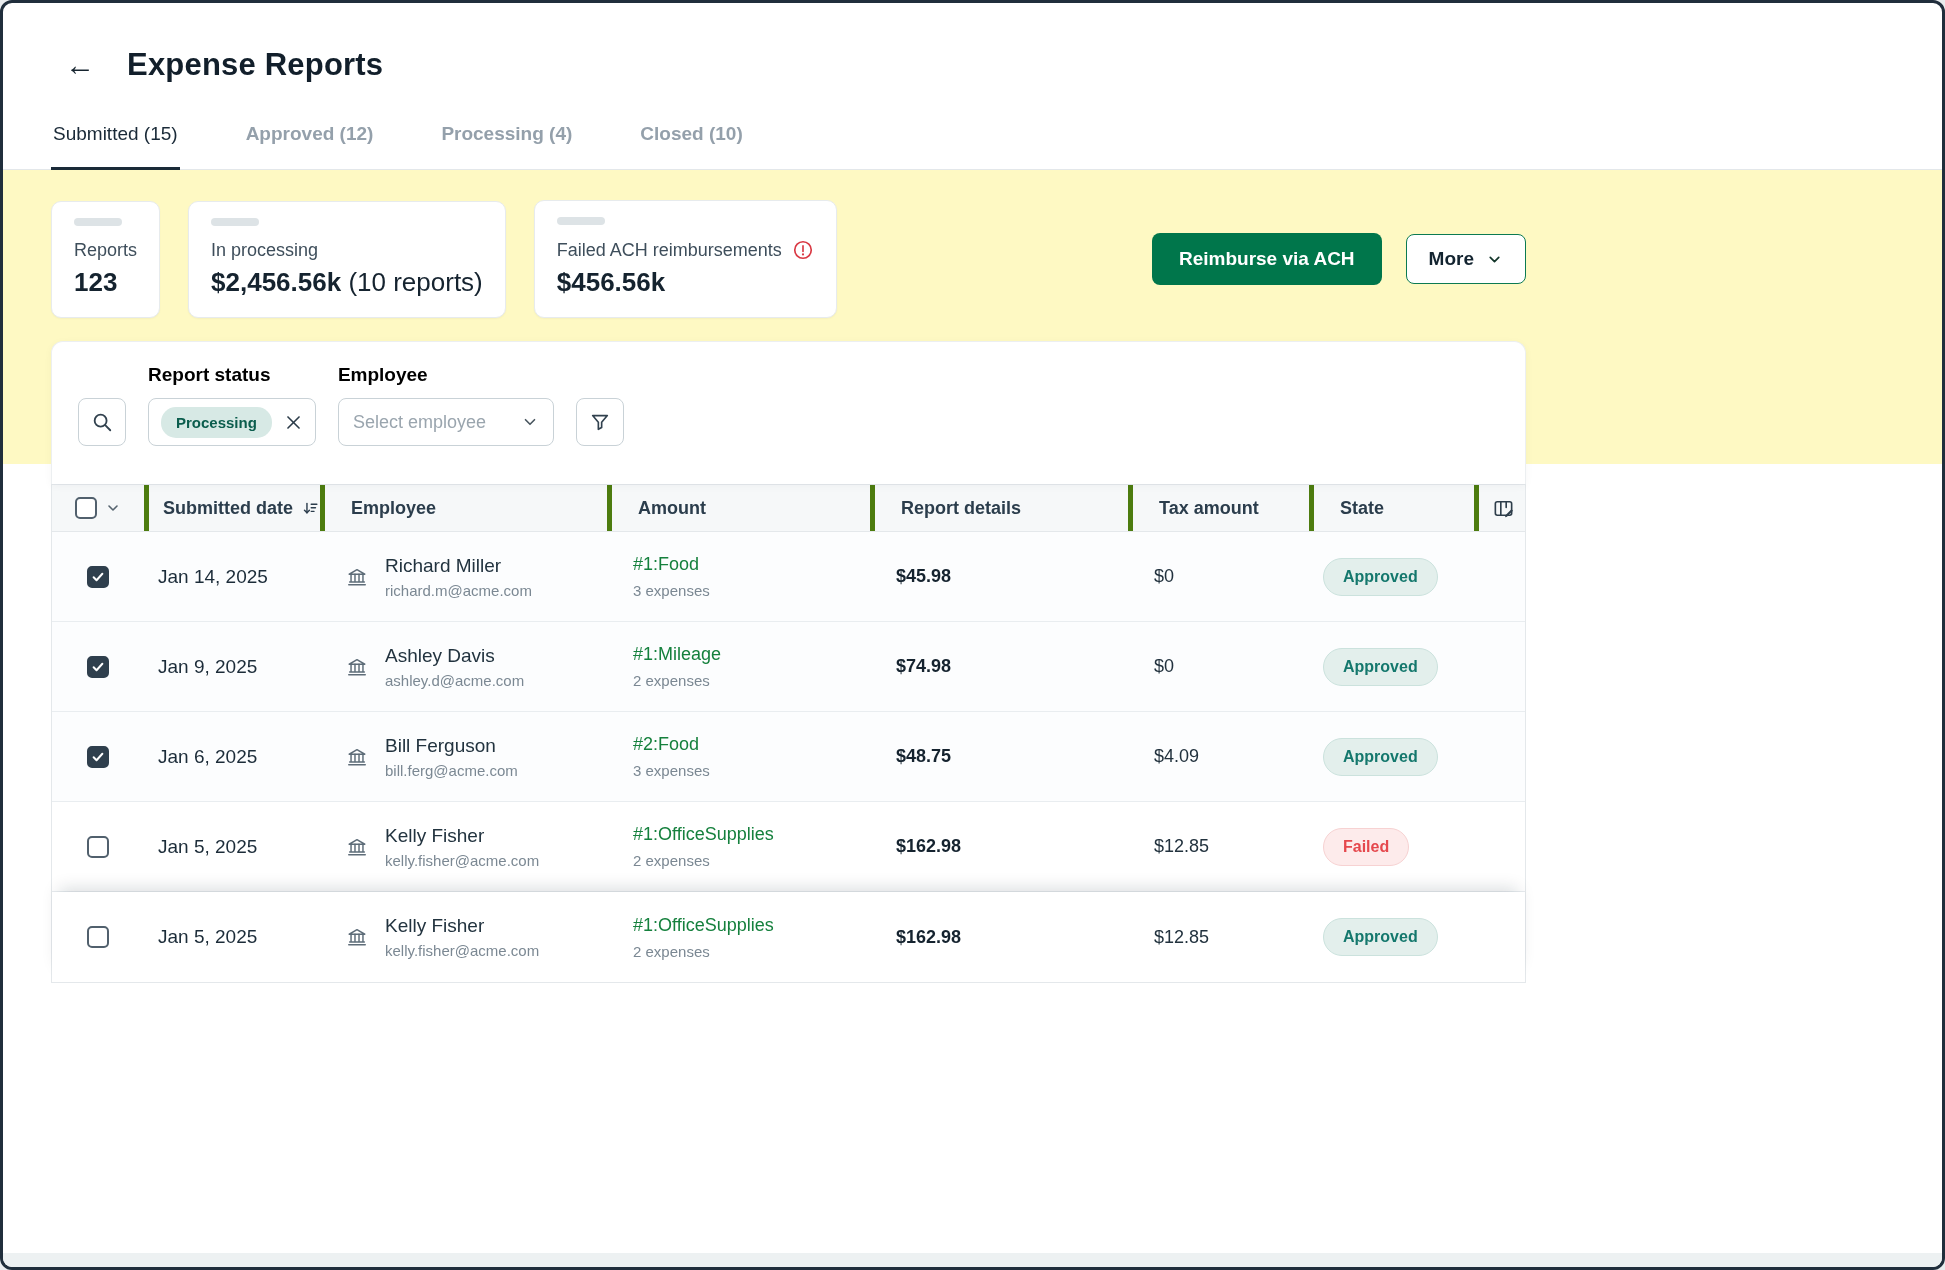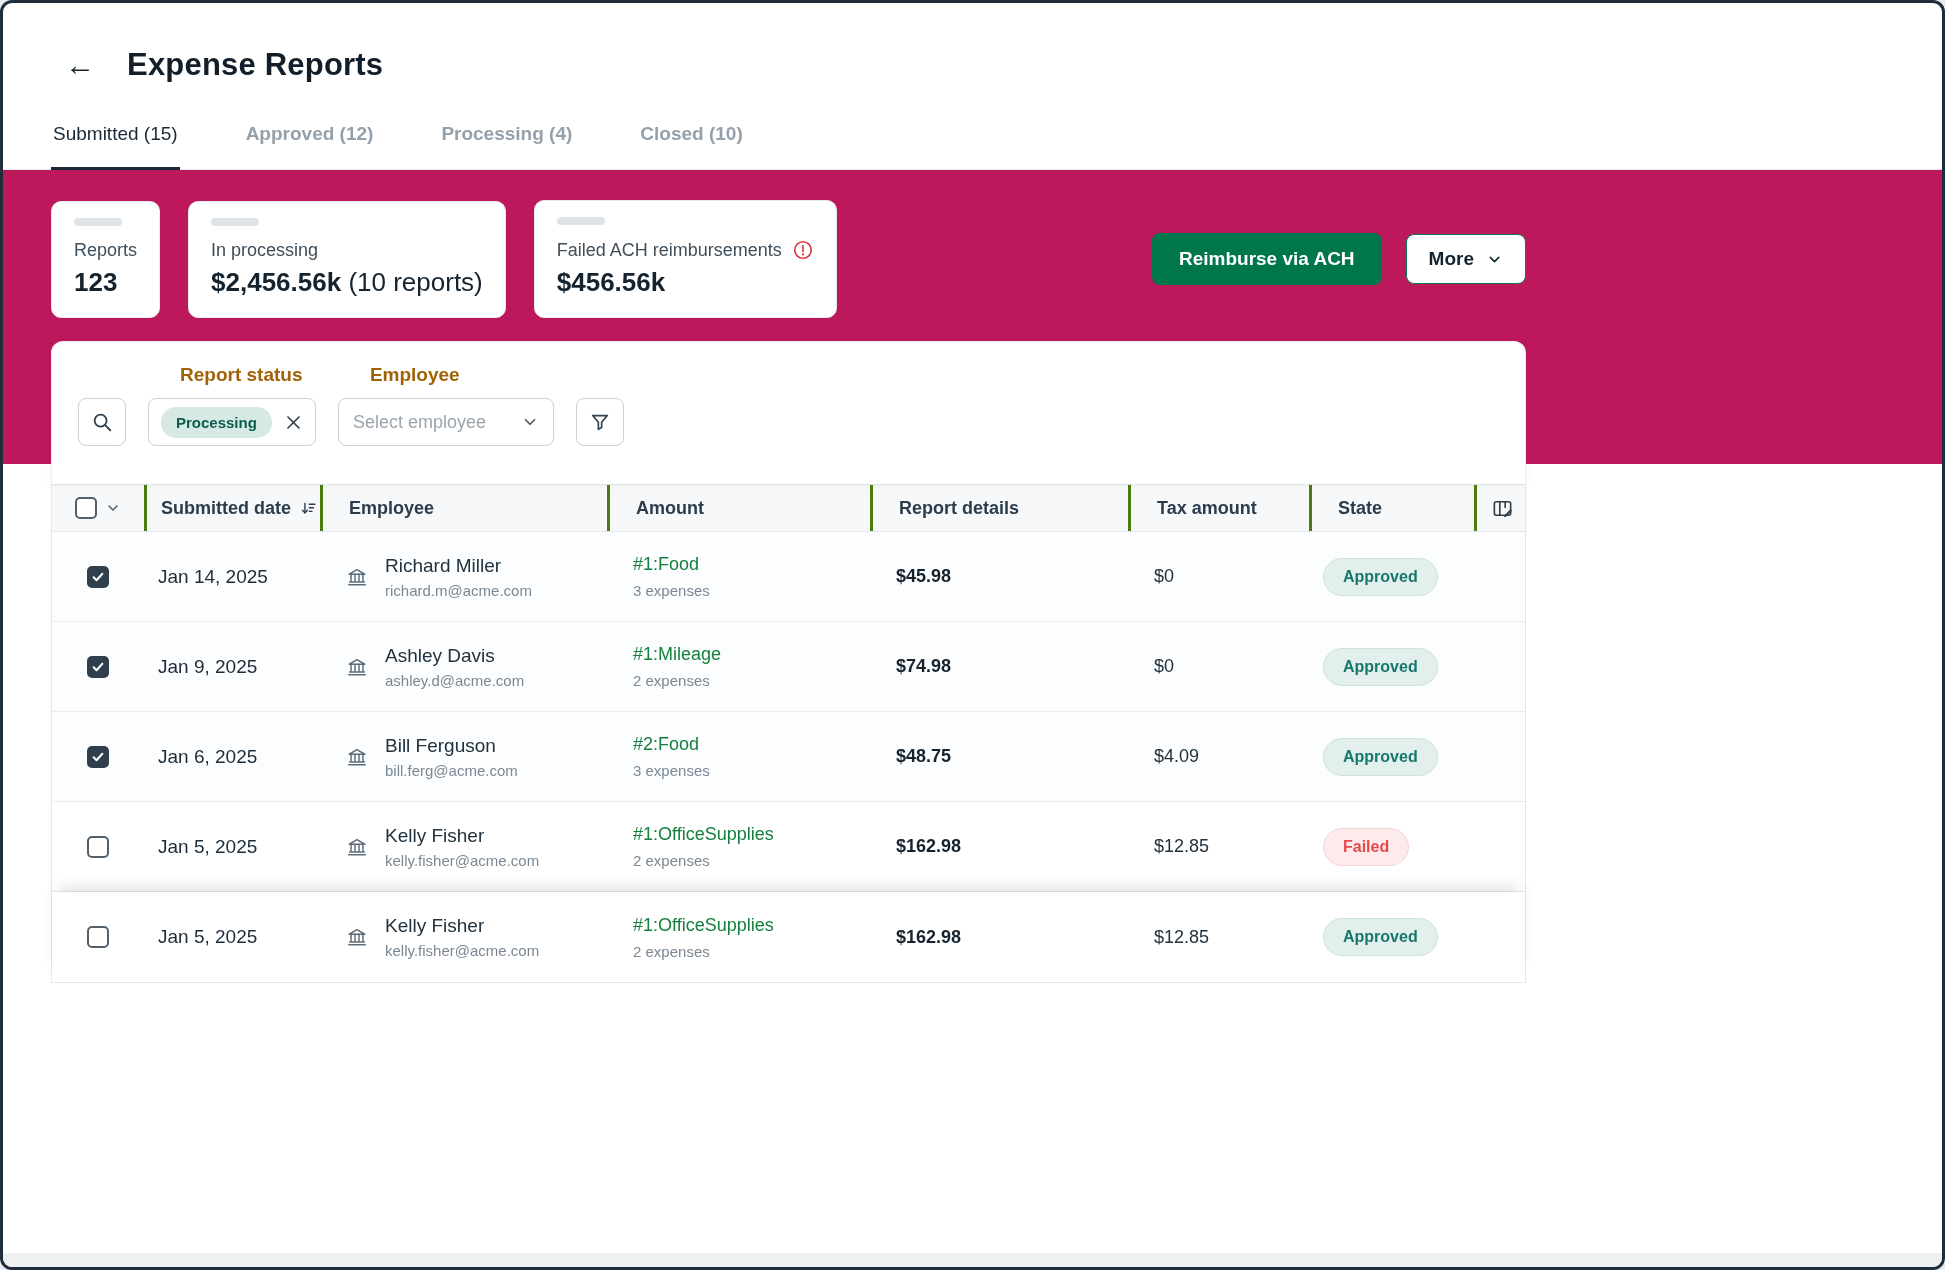--- a/index.html
+++ b/index.html
@@ -14,51 +14,51 @@
   .back { font-size: 30px; color: #16242f; cursor: pointer; line-height: 36px; }
   .page-title { font-size: 31px; font-weight: 700; color: #121f2b; letter-spacing: .2px; line-height: 36px; }
 
   
   .tabs { display: flex; gap: 64px; padding-left: 48px; border-bottom: 1px solid #e3e7ea; }
   .tab { padding: 32px 2px 24px; font-size: 19px; font-weight: 600; color: #94a0ab; cursor: pointer; position: relative; line-height: 22px; }
   .tab.active { color: #1a2a38; font-weight: 400; }
   .tab.active::after { content: ""; position: absolute; left: 0; right: 0; bottom: -1px; height: 3px; background: #1a2a38; }
 
   
-  .band { background: #be185d; height: 294px; }
+  .band { background: #fef9c3; height: 294px; }
   .band-inner { width: 1475px; margin-left: 48px; padding-top: 30px; display: flex; align-items: center; gap: 28px; }
   .card { background: #fff; border: 1px solid #e7ebed; border-radius: 10px; padding: 16px 22px 20px; box-shadow: 0 1px 2px rgba(20,35,50,.04); }
   .card-bar { width: 48px; height: 8px; border-radius: 4px; background: #dde3e6; margin-bottom: 14px; }
   .card-label-row { display: flex; align-items: center; gap: 10px; }
   .card-label { font-size: 18px; color: #3e4e5b; line-height: 21px; white-space: nowrap; }
   .card-value { margin-top: 6px; font-size: 26px; font-weight: 700; color: #15232f; line-height: 30px; white-space: nowrap; }
   .card-suffix { font-weight: 500; }
   .band-actions { margin-left: auto; display: flex; gap: 24px; align-items: center; }
   .btn-primary { background: #00764b; color: #ffffff; font-family: inherit; font-size: 19px; font-weight: 700; border: none; border-radius: 8px; padding: 15px 27px; cursor: pointer; white-space: nowrap; }
   .btn-more { background: #ffffff; color: #132430; font-family: inherit; font-size: 19px; font-weight: 700; border: 1.5px solid #0c7a52; border-radius: 8px; padding: 13px 22px; display: flex; align-items: center; gap: 12px; cursor: pointer; }
 
   
   .filter-card { width: 1475px; margin-left: 48px; margin-top: -123px; position: relative;
     background: #fff; border: 1px solid #eceff1; border-bottom: none; border-radius: 12px 12px 0 0;
     padding: 22px 26px 38px; box-shadow: 0 2px 8px rgba(20,35,50,.04); }
   .filter-row { display: flex; align-items: flex-end; gap: 22px; }
   .icon-btn { width: 48px; height: 48px; border: 1px solid #c9d2d7; border-radius: 8px; background: #fff;
     display: flex; align-items: center; justify-content: center; cursor: pointer; flex: 0 0 auto; }
-  .flabel { font-size: 19px; font-weight: 700; color: #a16207; margin-bottom: 12px; line-height: 22px; margin-left: 32px; }
+  .flabel { font-size: 19px; font-weight: 700; color: #000000; margin-bottom: 12px; line-height: 22px; }
   .chip-box { height: 48px; border: 1px solid #c9d2d7; border-radius: 8px; display: flex; align-items: center; gap: 12px; padding: 0 12px; background: #fff; }
   .chip { background: #d7e9e5; color: #0b5d4d; font-size: 15px; font-weight: 700; padding: 7px 15px; border-radius: 15px; cursor: pointer; white-space: nowrap; }
   .chip-x { display: flex; align-items: center; cursor: pointer; }
   .select-box { height: 48px; width: 216px; border: 1px solid #c9d2d7; border-radius: 8px; background: #fff;
     display: flex; align-items: center; justify-content: space-between; padding: 0 14px; color: #9aa5ae; font-size: 18px; cursor: pointer; }
 
   
   .table { width: 1475px; margin-left: 48px; border: 1px solid #e4e8eb; background: #fff; }
   .grid-cols { display: grid; grid-template-columns: 92px 176px 287px 263px 258px 181px 165px 53px; }
   .thead { background: #f6f8f9; border-bottom: 1px solid #e4e8eb; height: 47px; align-items: stretch; }
-  .th { font-size: 18px; font-weight: 700; color: #2b3d4c; display: flex; align-items: center; gap: 9px; border-left: 3px solid #4d7c0f; padding: 0 0 0 14px; }
+  .th { font-size: 18px; font-weight: 700; color: #2b3d4c; display: flex; align-items: center; gap: 9px; border-left: 5px solid #4d7c0f; padding: 0 0 0 14px; }
   .th.first { border-left: none; justify-content: center; padding: 0; gap: 8px; }
   .th.pad26 { padding-left: 26px; }
   .th.icon-th { justify-content: center; padding: 0; cursor: pointer; }
   .trow { border-bottom: 1px solid #e9edf0; height: 90px; align-items: center; background: #fff; cursor: pointer; }
   .trow.selected { background: #fcfdfe; }
   .trow.last { border-bottom: none; position: relative; z-index: 2; box-shadow: 0 -10px 16px -7px rgba(15,30,42,.16); }
   .cell { font-size: 18px; color: #22323e; }
   .cell.cb { display: flex; justify-content: center; }
   .cell.date { font-size: 19px; color: #1c2c39; padding-left: 14px; }
   .cell.emp { display: flex; align-items: center; gap: 17px; padding-left: 26px; }

